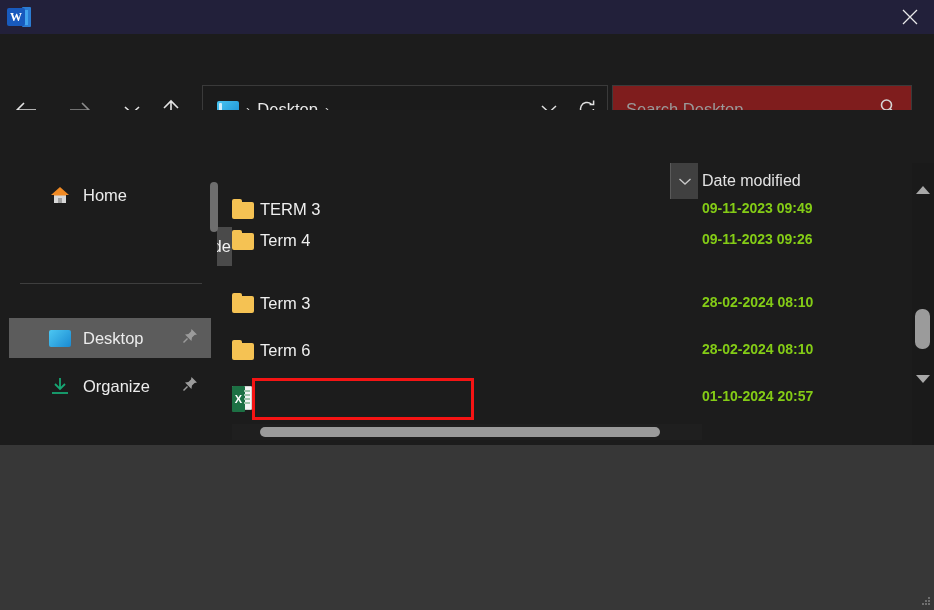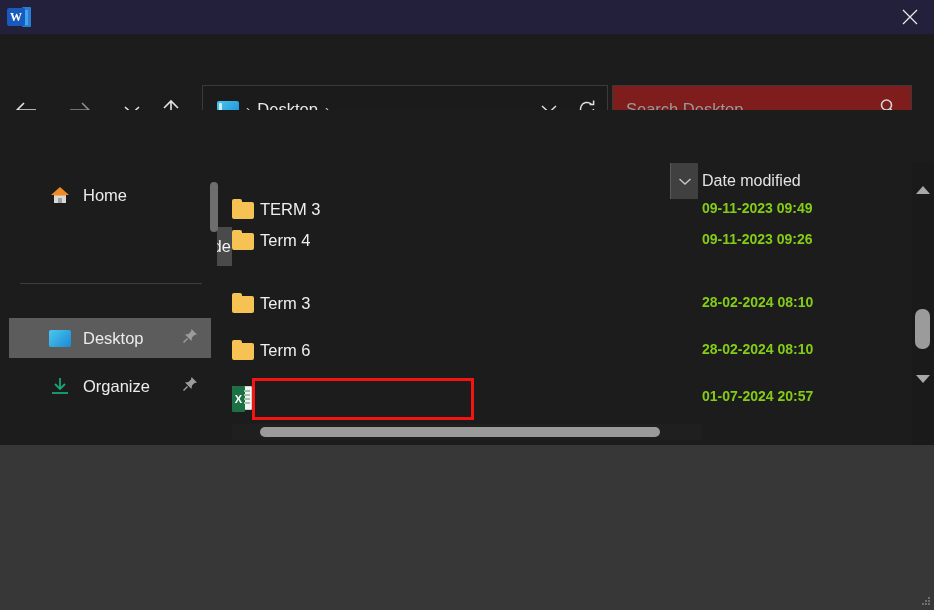--- a/index.html
+++ b/index.html
@@ -336,21 +336,21 @@
     <div class="row" style="top:213px">
       <span class="xls-ico">
         <span class="g">X</span>
         <span class="lines">
             <span></span>
             <span></span>
             <span></span>
             <span></span>
           </span>
       </span>
-      <span class="fdate">01-07-2024 20:57</span>
+      <span class="fdate">01-10-2024 20:57</span>
     </div>
   </div>
 
   <div class="redbox"></div>
 
   <div class="hscroll-track"></div>
   <div class="hscroll-thumb"></div>
 
   <div class="vscroll">
     <div class="v-up"><span class="tri-up-g"></span></div>

